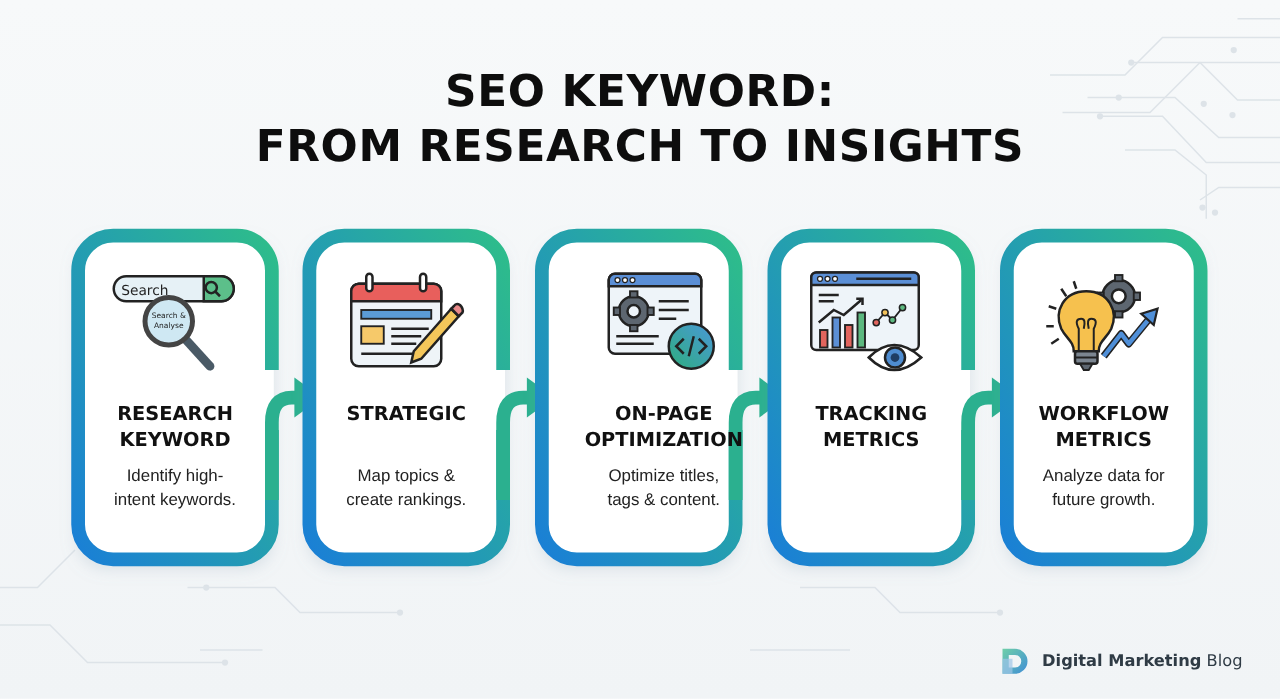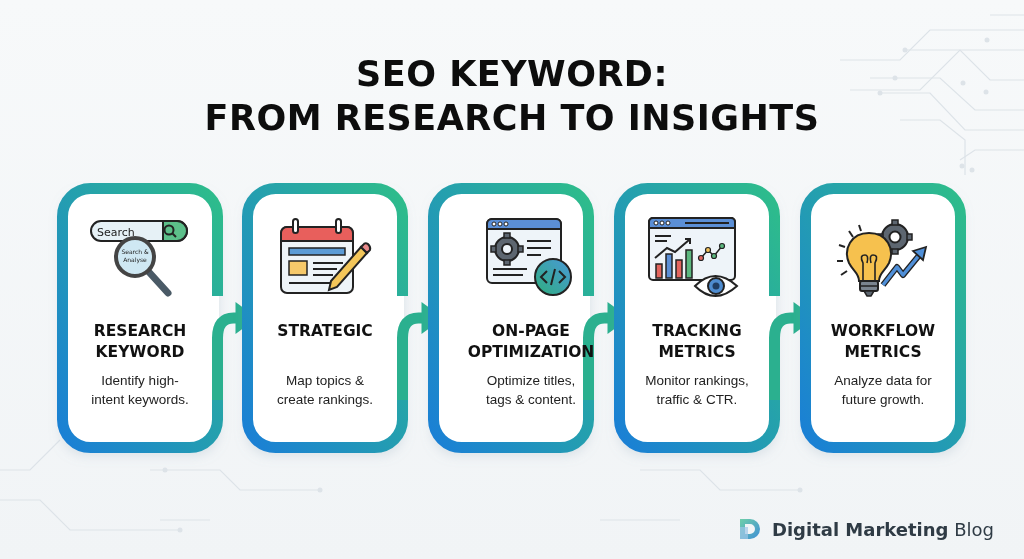--- a/index.html
+++ b/index.html
@@ -17,21 +17,21 @@
     justify-content:center;align-items:center;}
   .card-title{position:absolute;left:0;right:0;top:138px;text-align:center;
     font-family:"DejaVu Sans","Liberation Sans",sans-serif;font-weight:bold;
     font-size:15.5px;line-height:21px;color:#111;}
   .card-title span{display:block;}
   .card-desc{position:absolute;left:0;right:0;top:188px;text-align:center;
     font-family:"Liberation Sans","DejaVu Sans",sans-serif;font-size:13.5px;
     line-height:19px;color:#222;}
   .card-desc span{display:block;}
   .footer{position:absolute;right:30px;bottom:18px;display:flex;align-items:center;gap:8px;}
-  .footer .brand{font-family:"DejaVu Sans","Liberation Sans",sans-serif;font-size:18px;color:#2f3b45;}
+  .footer .brand{font-family:"DejaVu Sans","Liberation Sans",sans-serif;font-size:13px;color:#2f3b45;}
   .footer .brand b{font-weight:bold;}
 </style>
 </head>
 <body>
 
 <svg class="bg-circuit" viewBox="0 0 1024 559">
   <g fill="none" stroke="#dde3e8" stroke-width="1.2">
     <path d="M840 60 L900 60 L930 30 L1024 30"></path>
     <path d="M850 90 L920 90 L960 50 L1024 50"></path>
     <path d="M905 50 L960 50 L990 80 L1024 80"></path>
@@ -233,24 +233,20 @@
           </g>
     <path d="M50 72 Q70 52 92 72 Q70 92 50 72 Z" fill="#fff" stroke="#222" stroke-width="2"></path>
     <circle cx="71" cy="72" r="8" fill="#4e8cd0" stroke="#222" stroke-width="2"></circle>
           <circle cx="71" cy="72" r="3.5" fill="#1f3d63"></circle>
   </svg>
       </div>
     <div class="card-title">
       <span>TRACKING</span>
       <span>METRICS</span>
     </div>
-    <div class="card-desc">
-      <span>Monitor rankings,</span>
-      <span>traffic &amp; CTR.</span>
-    </div>
     </div>
     <div class="card" style="left: 800px;">
 
     <div class="icon-box">
         <svg width="104" height="86" viewBox="0 0 104 86">
     <g stroke="#222" stroke-width="2">
             <line x1="18" y1="16" x2="22" y2="22"></line>
             <line x1="28" y1="10" x2="30" y2="16"></line>
             <line x1="8" y1="30" x2="14" y2="32"></line>
             <line x1="6" y1="46" x2="12" y2="46"></line>

